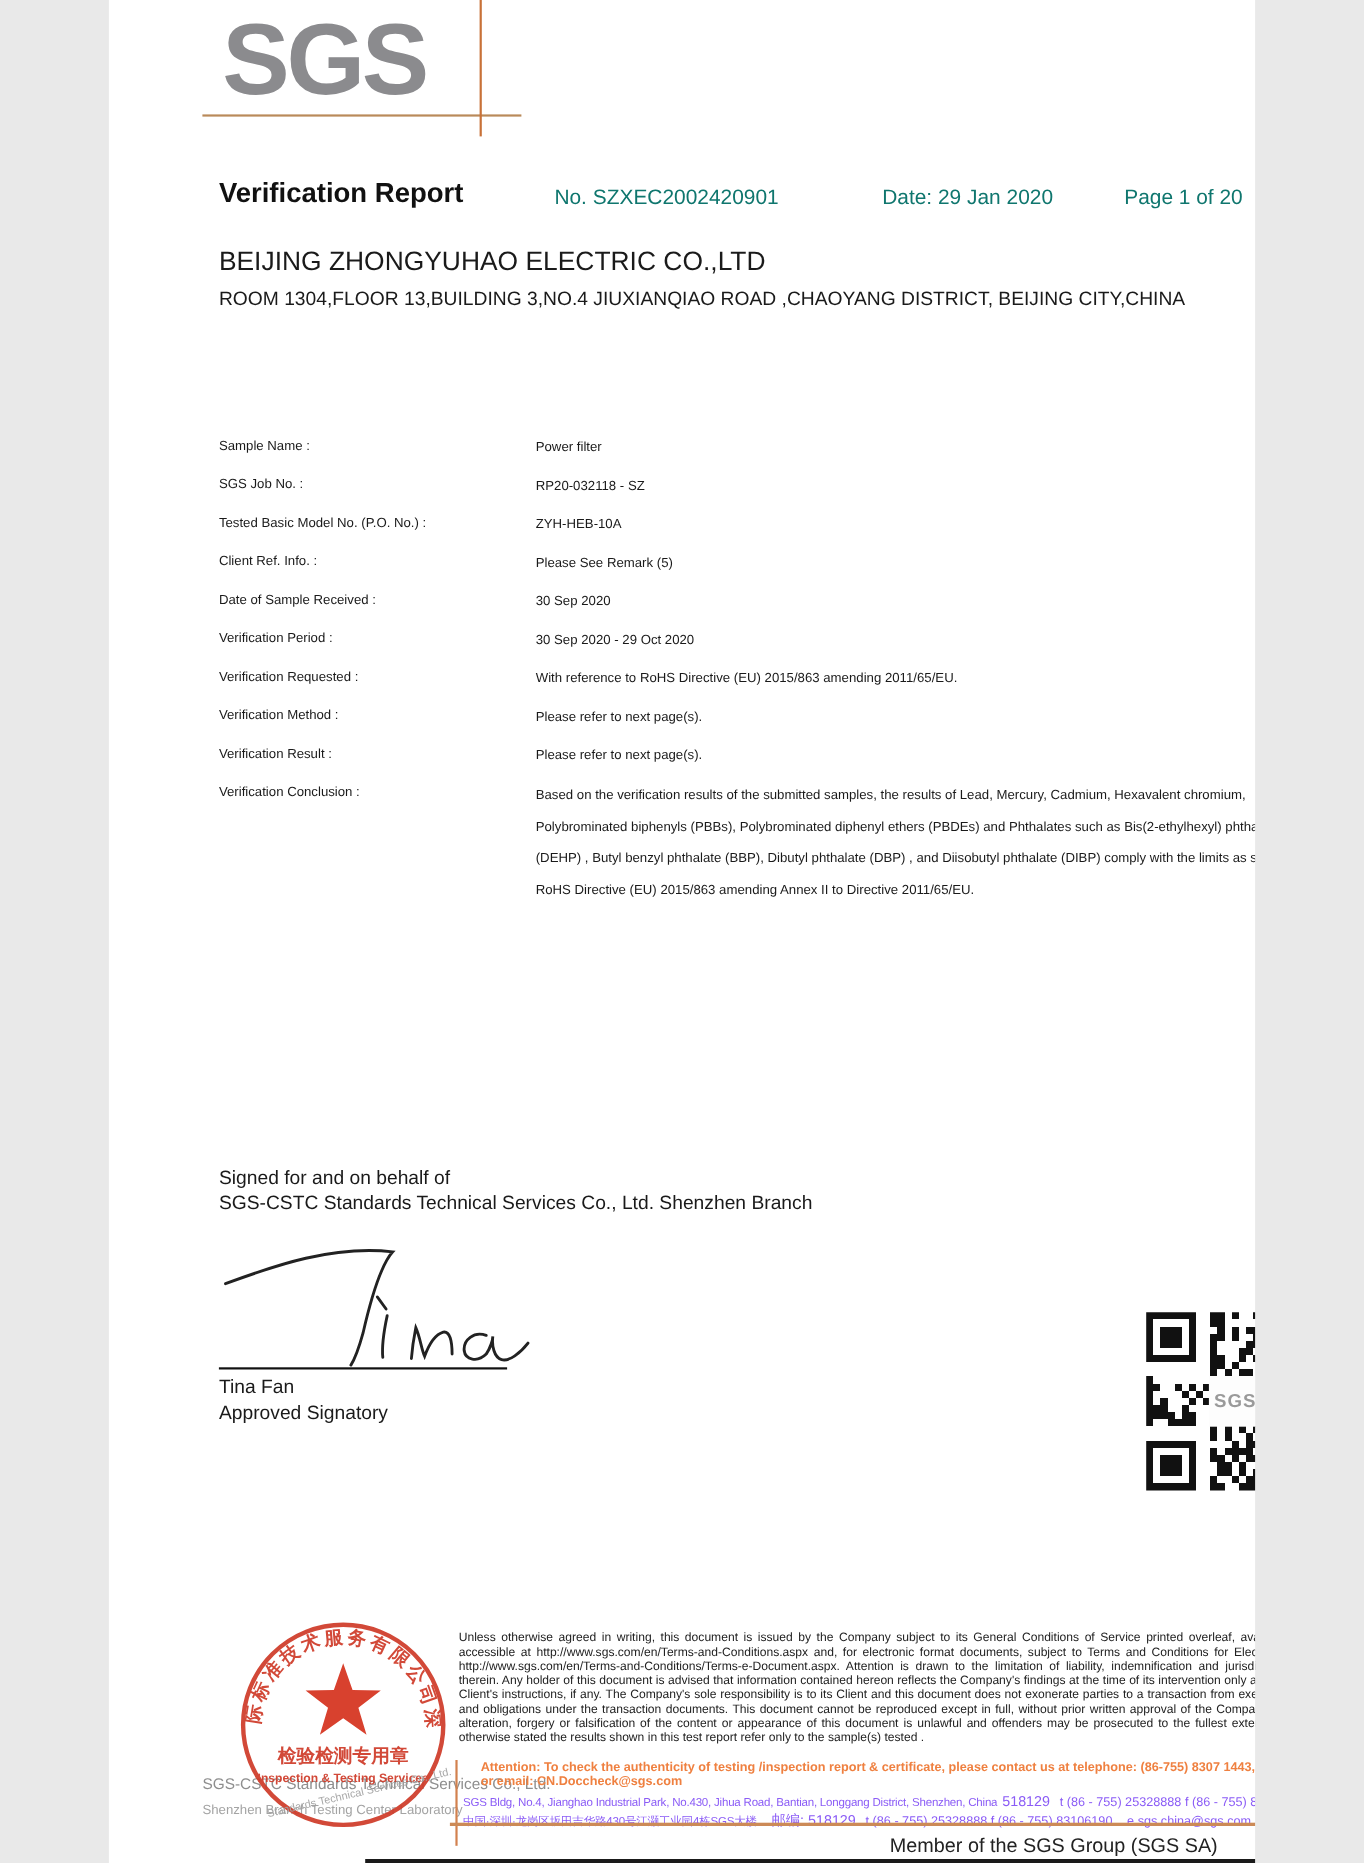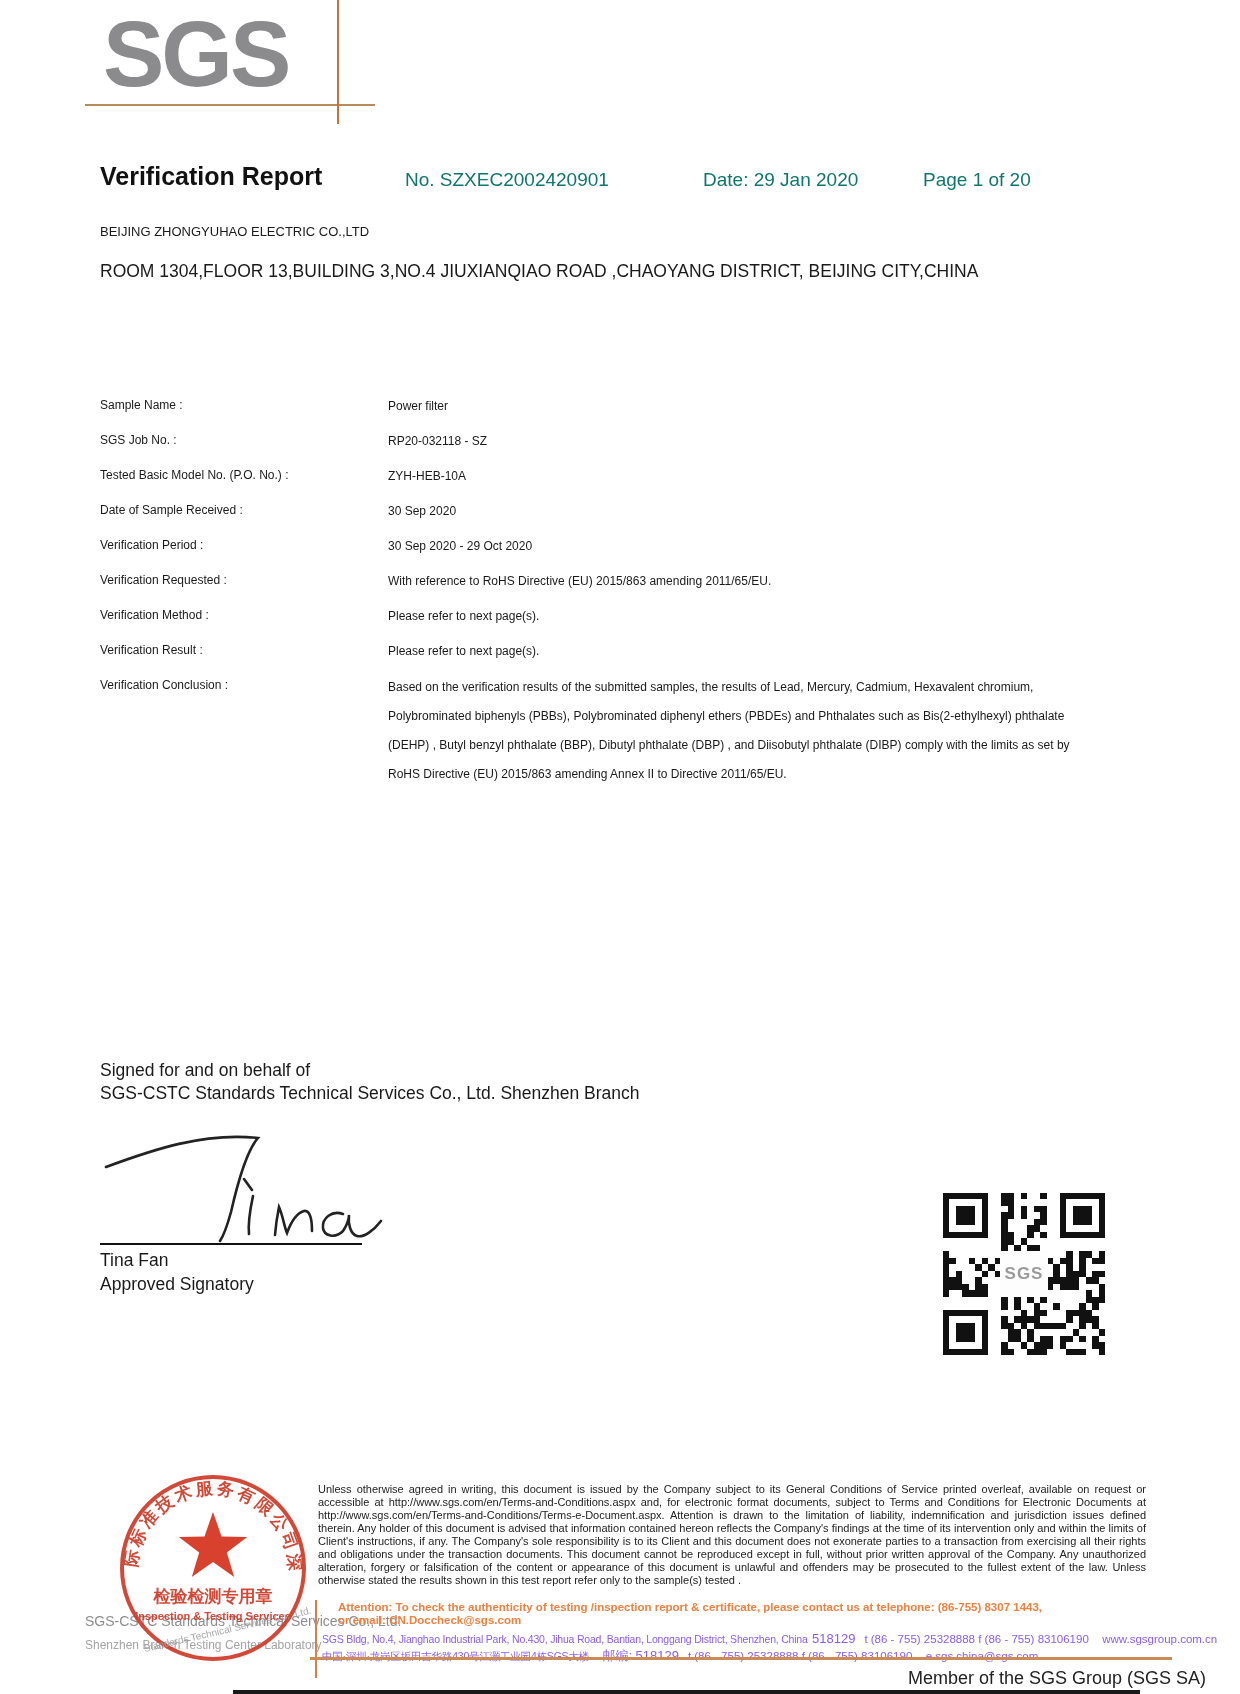--- a/index.html
+++ b/index.html
@@ -1,37 +1,37 @@
 <!DOCTYPE html>
 <html><head>
 <meta charset="utf-8">
 <style>
   * { margin:0; padding:0; box-sizing:border-box; }
   html,body { background:#e9e9e9; }
   body { font-family:"Liberation Sans", sans-serif; }
   #page {
-    position:relative; width:1240px; height:1694px; background:#ffffff;
+    position:relative; width:1042px; height:1694px; background:#ffffff;
     margin:0 auto; overflow:hidden; color:#1a1a1a;
   }
   .abs { position:absolute; }
 
   
   .logo-text {
     font-weight:bold; font-size:92px; letter-spacing:-3px;
     color:#8b8b8e; line-height:1;
   }
   .logo-hline { background:#b98a5a; height:2px; }
   .logo-vline { background:#c87137; width:2px; }
 
   
   .report-title { font-size:25px; font-weight:bold; color:#111; }
   .header-meta { font-size:19px; color:#0f766e; }
 
   
-  .client-name { font-size:13px; }
+  .client-name { font-size:24px; }
   .client-address { font-size:17.5px; line-height:29px; width:900px; }
 
   
   .fields { width:970px; }
   .field-row {
     display:grid; grid-template-columns:252px 682px; column-gap:36px;
     margin-bottom:9px; font-size:12px; line-height:26px;
   }
   .field-row .flabel { line-height:25px; }
   .field-row.conclusion .fvalue { line-height:29px; }
@@ -93,20 +93,24 @@
       <div class="flabel">Sample Name :</div>
       <div class="fvalue">Power filter</div>
     </div>
     <div class="field-row">
       <div class="flabel">SGS Job No. :</div>
       <div class="fvalue">RP20-032118 - SZ</div>
     </div>
     <div class="field-row">
       <div class="flabel">Tested Basic Model No. (P.O. No.) :</div>
       <div class="fvalue">ZYH-HEB-10A</div>
+    </div>
+    <div class="field-row">
+      <div class="flabel">Client Ref. Info. :</div>
+      <div class="fvalue">Please See Remark (5)</div>
     </div>
     <div class="field-row">
       <div class="flabel">Date of Sample Received :</div>
       <div class="fvalue">30 Sep 2020</div>
     </div>
     <div class="field-row">
       <div class="flabel">Verification Period :</div>
       <div class="fvalue">30 Sep 2020 - 29 Oct 2020</div>
     </div>
     <div class="field-row">

